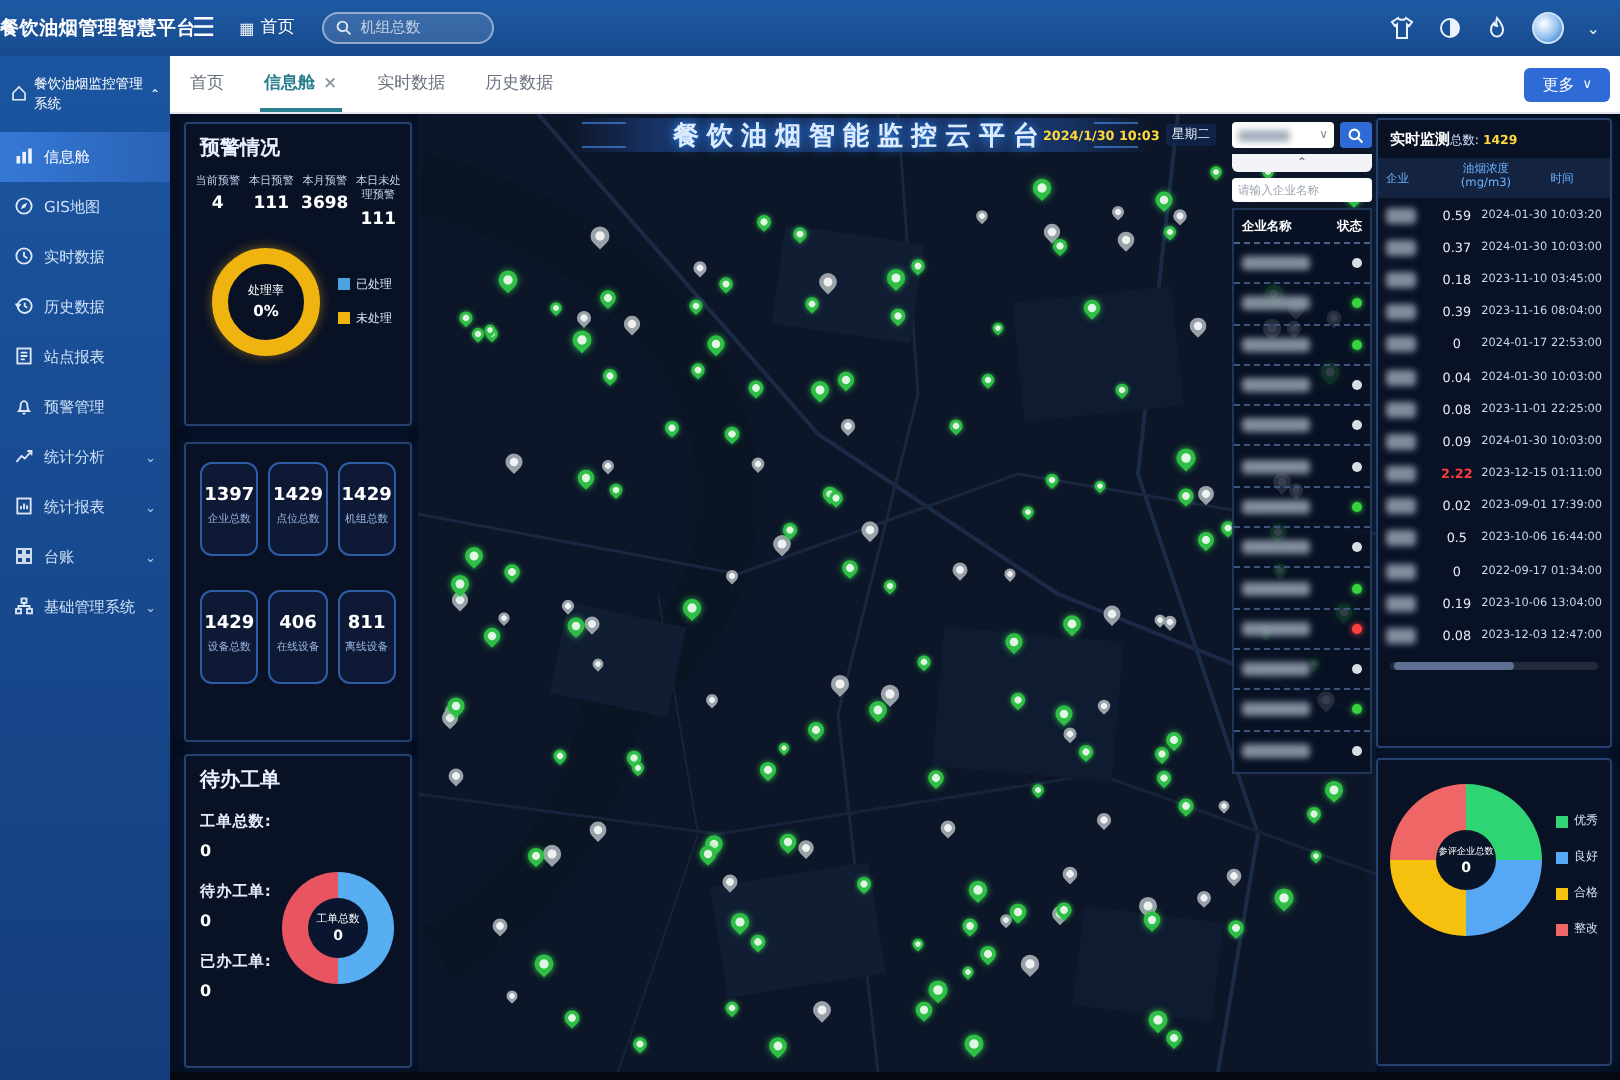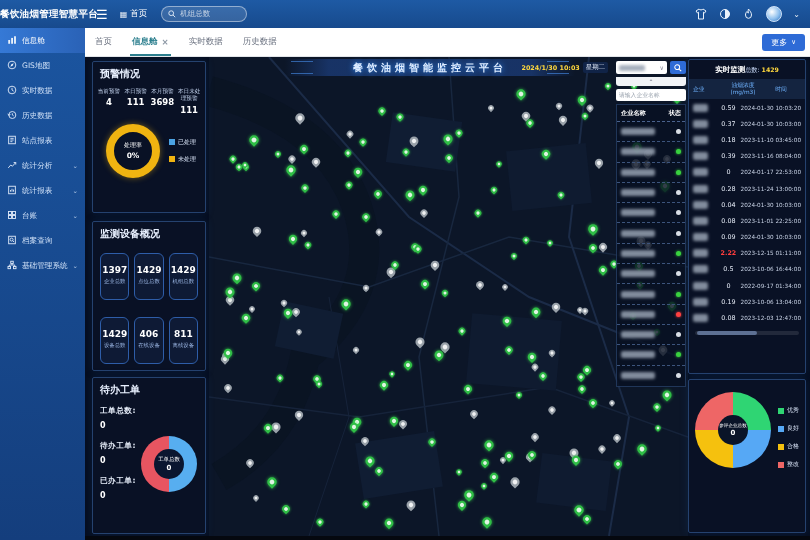--- a/index.html
+++ b/index.html
@@ -61,21 +61,21 @@
 .wo-body{display:flex;padding:6px 7px 0}
 .wo-list{display:flex;flex-direction:column;font-size:7.6px;color:#e6edf9;font-weight:700}
 .wo-label{letter-spacing:.5px}
 .wo-value{color:#fff;font-size:8px;margin:5px 0 11px}
 .wo-donut{width:56px;height:56px;border-radius:50%;position:relative;margin-left:auto;margin-top:30px;margin-right:1px}
 .wo-hole{position:absolute;inset:13px;background:#0a1630;border-radius:50%;display:flex;flex-direction:column;align-items:center;justify-content:center;color:#fff}
 .wo-hole .l{font-size:5.4px}.wo-hole .v{font-size:7px;font-weight:700;margin-top:1px}
 
 #map{position:absolute;left:124px;top:0;width:479px;height:479px;background:#0c1628;overflow:hidden}
 #map svg.roads{position:absolute;inset:0}
-.banner{position:absolute;left:76px;top:2px;width:290px;height:17px;z-index:5;background:linear-gradient(90deg,rgba(20,40,80,0),rgba(25,54,108,.9) 15%,rgba(25,54,108,.9) 85%,rgba(20,40,80,0));display:flex;align-items:center;justify-content:center;font-size:10px;letter-spacing:4px;color:#dcebff;text-shadow:0 0 6px #2e8fff;font-weight:700;white-space:nowrap}
+.banner{position:absolute;left:76px;top:2px;width:290px;height:17px;z-index:5;background:linear-gradient(90deg,rgba(20,40,80,0),rgba(25,54,108,.9) 15%,rgba(25,54,108,.9) 85%,rgba(20,40,80,0));display:flex;align-items:center;justify-content:center;font-size:13px;letter-spacing:4px;color:#dcebff;text-shadow:0 0 6px #2e8fff;font-weight:700;white-space:nowrap}
 .banner::before,.banner::after{content:"";position:absolute;top:2px;bottom:2px;width:22px;border-top:1px solid #3f7fd4;border-bottom:1px solid #3f7fd4;opacity:.7}
 .banner::before{left:6px}.banner::after{right:6px}
 .map-date{position:absolute;top:5px;right:80px;z-index:5;font-size:6.4px;color:#ffd83d;font-weight:700;display:flex;gap:3px;align-items:center;white-space:nowrap}
 .map-date .wd{color:#eaf2ff;background:rgba(18,38,76,.85);padding:1px 3px;border-radius:2px;font-weight:400}
 .pin{position:absolute;width:8px;height:8px;border-radius:50% 50% 50% 0;z-index:2;cursor:pointer}
 .pin::after{content:"";position:absolute;inset:2px;border-radius:50%;background:rgba(255,255,255,.85)}
 .pin.online{box-shadow:0 0 3px rgba(60,220,80,.8)}
 
 .overlay{position:absolute;left:531px;top:4px;width:70px;height:372px;z-index:10}
 .blur{background:#97a2b2;border-radius:2px;filter:blur(1.5px);opacity:.85;display:inline-block}
@@ -89,21 +89,21 @@
 .ov-table{margin-top:3px;background:rgba(8,16,34,.8);border:1px solid rgba(70,110,170,.4)}
 .ov-head{display:flex;justify-content:space-between;font-size:6.2px;color:#fff;font-weight:700;padding:4px 4px 3px;border-bottom:1px dashed #4a628c}
 .ov-row{display:flex;align-items:center;justify-content:space-between;height:20.3px;padding:0 4px;border-bottom:1px dashed #3c547c;cursor:pointer}
 .ov-row:last-child{border-bottom:none}
 .ov-row .blur{width:34px;height:7px}
 .dot{width:5px;height:5px;border-radius:50%;background:#d9dee5;flex:0 0 auto}
 .ov-row.online .dot{background:#39d23f;box-shadow:0 0 3px #39d23f}
 .ov-row.alarm .dot{background:#ff4040;box-shadow:0 0 3px #ff4040}
 
 #monitor{left:603px;top:2px;width:118px;height:315px}
-.mon-head{display:flex;justify-content:center;align-items:baseline;padding:5px 6px 4px;font-size:7.5px;color:#fff;font-weight:700}
+.mon-head{display:flex;justify-content:flex-start;align-items:baseline;padding:5px 6px 4px;font-size:7.5px;color:#fff;font-weight:700}
 .mon-total{font-size:6.2px;color:#cfe0ff;font-weight:400}
 .mon-total b{color:#ffd83d}
 .mon-cols{display:flex;align-items:center;background:#142440;color:#6fb3ff;font-size:5.8px;padding:3px 4px;gap:2px}
 .mc-ent{width:32px}
 .mc-val{width:32px;text-align:center;line-height:1.25;white-space:pre-line}
 .mc-time{flex:1;text-align:center}
 .mon-row{display:flex;align-items:center;height:16.2px;padding:0 4px;gap:2px;cursor:pointer}
 .mon-row .blur{width:24px;height:8px;margin-right:8px}
 .mon-val{width:32px;text-align:center;font-size:6.4px;color:#e8eef9}
 .mon-row.alert .mon-val{color:#ff3d3d;font-weight:700}
@@ -152,20 +152,27 @@
       <svg width="11" height="12" viewBox="0 0 11 12">
           <path d="M5.5 1 C7 3 8.5 4.5 8.5 7 A3 3.3 0 0 1 2.5 7 C2.5 5.5 3 4.5 4 3.5 C4.2 4.5 5 5 5.5 5 C5 3.8 5 2.4 5.5 1 Z" fill="none" stroke="#eaf2fb" stroke-width="1"></path>
         </svg>
     </span>
     <span class="avatar"></span>
     <span class="nav-chev">⌄</span>
   </div>
 </header>
 
 <nav class="sidebar">
+  <div class="side-group">
+    <span><svg width="9" height="9" viewBox="0 0 12 12">
+          <path d="M2 6 L6 2 L10 6 V10.5 H2 Z" fill="none" stroke="#dfe9f8" stroke-width="1.1"></path>
+        </svg></span>
+    <span>餐饮油烟监控管理系统</span>
+    <span class="grp-chev">⌃</span>
+  </div>
   <div>
 
       <div class="side-item active">
         <span><svg width="10" height="10" viewBox="0 0 12 12">
             <rect x="1.5" y="6" width="2.2" height="4.5" fill="#eaf2fb"></rect>
             <rect x="5" y="3.5" width="2.2" height="7" fill="#eaf2fb"></rect>
             <rect x="8.5" y="1.5" width="2.2" height="9" fill="#eaf2fb"></rect>
           </svg></span>
         <span>信息舱</span>
 
@@ -201,20 +208,28 @@
 
       <div class="side-item">
         <span><svg width="10" height="10" viewBox="0 0 12 12">
             <rect x="2" y="1.5" width="8" height="9" fill="none" stroke="#dfe9f8" stroke-width="1.1"></rect>
             <path d="M4 4 H8 M4 6 H8 M4 8 H6.5" fill="none" stroke="#dfe9f8" stroke-width="1.1"></path>
           </svg></span>
         <span>站点报表</span>
 
       </div>
 
+      <div class="side-item">
+        <span><svg width="10" height="10" viewBox="0 0 12 12">
+            <path d="M3 9 H9 C8 8 8 6.5 8 5.5 A2 2.4 0 0 0 4 5.5 C4 6.5 4 8 3 9 Z" fill="none" stroke="#dfe9f8" stroke-width="1.1"></path>
+            <path d="M5.2 10.2 A1 1 0 0 0 6.8 10.2" fill="none" stroke="#dfe9f8" stroke-width="1.1"></path>
+          </svg></span>
+        <span>预警管理</span>
+
+      </div>
 
       <div class="side-item expandable">
         <span><svg width="10" height="10" viewBox="0 0 12 12">
             <path d="M1.5 9.5 L4.5 6 L6.5 7.5 L10.5 3" fill="none" stroke="#dfe9f8" stroke-width="1.1"></path>
             <path d="M8 3 H10.5 V5.5" fill="none" stroke="#dfe9f8" stroke-width="1.1"></path>
           </svg></span>
         <span>统计分析</span>
         <span class="chev">⌄</span>
       </div>
 
@@ -231,29 +246,20 @@
         <span><svg width="10" height="10" viewBox="0 0 12 12">
             <rect x="1.8" y="1.8" width="3.6" height="3.6" fill="none" stroke="#dfe9f8" stroke-width="1.1"></rect>
             <rect x="6.6" y="1.8" width="3.6" height="3.6" fill="none" stroke="#dfe9f8" stroke-width="1.1"></rect>
             <rect x="1.8" y="6.6" width="3.6" height="3.6" fill="none" stroke="#dfe9f8" stroke-width="1.1"></rect>
             <rect x="6.6" y="6.6" width="3.6" height="3.6" fill="none" stroke="#dfe9f8" stroke-width="1.1"></rect>
           </svg></span>
         <span>台账</span>
         <span class="chev">⌄</span>
       </div>
 
-      <div class="side-item">
-        <span><svg width="10" height="10" viewBox="0 0 12 12">
-            <rect x="2" y="1.5" width="8" height="9" fill="none" stroke="#dfe9f8" stroke-width="1.1"></rect>
-            <circle cx="5.5" cy="5.5" r="1.8" fill="none" stroke="#dfe9f8" stroke-width="1.1"></circle>
-            <path d="M6.8 6.8 L8.5 8.5" fill="none" stroke="#dfe9f8" stroke-width="1.1"></path>
-          </svg></span>
-        <span>档案查询</span>
-
-      </div>
 
 
       <div class="side-item expandable">
         <span><svg width="10" height="10" viewBox="0 0 12 12">
             <rect x="4.5" y="1.5" width="3" height="2.6" fill="none" stroke="#dfe9f8" stroke-width="1.1"></rect>
             <rect x="1.2" y="7.8" width="3" height="2.6" fill="none" stroke="#dfe9f8" stroke-width="1.1"></rect>
             <rect x="7.8" y="7.8" width="3" height="2.6" fill="none" stroke="#dfe9f8" stroke-width="1.1"></rect>
             <path d="M6 4.1 V6 M6 6 H2.7 V7.8 M6 6 H9.3 V7.8" fill="none" stroke="#dfe9f8" stroke-width="1.1"></path>
           </svg></span>
         <span>基础管理系统</span>
@@ -533,21 +539,20 @@
 
           <div class="legend-item">
             <i class="sw" style="background: rgb(240, 180, 17);"></i>
             <span>未处理</span>
           </div>
         </div>
     </div>
   </section>
 
   <section class="panel" id="panel-devices">
-    <div class="p-title">监测设备概况</div>
     <div class="dev-grid">
 
         <div class="dev-box">
           <div class="dev-value">1397</div>
           <div class="dev-label">企业总数</div>
         </div>
 
         <div class="dev-box">
           <div class="dev-value">1429</div>
           <div class="dev-label">点位总数</div>
@@ -738,25 +743,20 @@
           <span class="mon-time">2023-11-16 08:04:00</span>
         </div>
 
         <div class="mon-row">
           <span class="blur"></span>
           <span class="mon-val">0</span>
           <span class="mon-time">2024-01-17 22:53:00</span>
         </div>
 
 
-        <div class="mon-row">
-          <span class="blur"></span>
-          <span class="mon-val">0.28</span>
-          <span class="mon-time">2023-11-24 13:00:00</span>
-        </div>
 
         <div class="mon-row">
           <span class="blur"></span>
           <span class="mon-val">0.04</span>
           <span class="mon-time">2024-01-30 10:03:00</span>
         </div>
 
         <div class="mon-row">
           <span class="blur"></span>
           <span class="mon-val">0.08</span>
@@ -768,20 +768,25 @@
           <span class="mon-val">0.09</span>
           <span class="mon-time">2024-01-30 10:03:00</span>
         </div>
 
         <div class="mon-row alert">
           <span class="blur"></span>
           <span class="mon-val">2.22</span>
           <span class="mon-time">2023-12-15 01:11:00</span>
         </div>
 
+        <div class="mon-row">
+          <span class="blur"></span>
+          <span class="mon-val">0.02</span>
+          <span class="mon-time">2023-09-01 17:39:00</span>
+        </div>
 
         <div class="mon-row">
           <span class="blur"></span>
           <span class="mon-val">0.5</span>
           <span class="mon-time">2023-10-06 16:44:00</span>
         </div>
 
         <div class="mon-row">
           <span class="blur"></span>
           <span class="mon-val">0</span>

